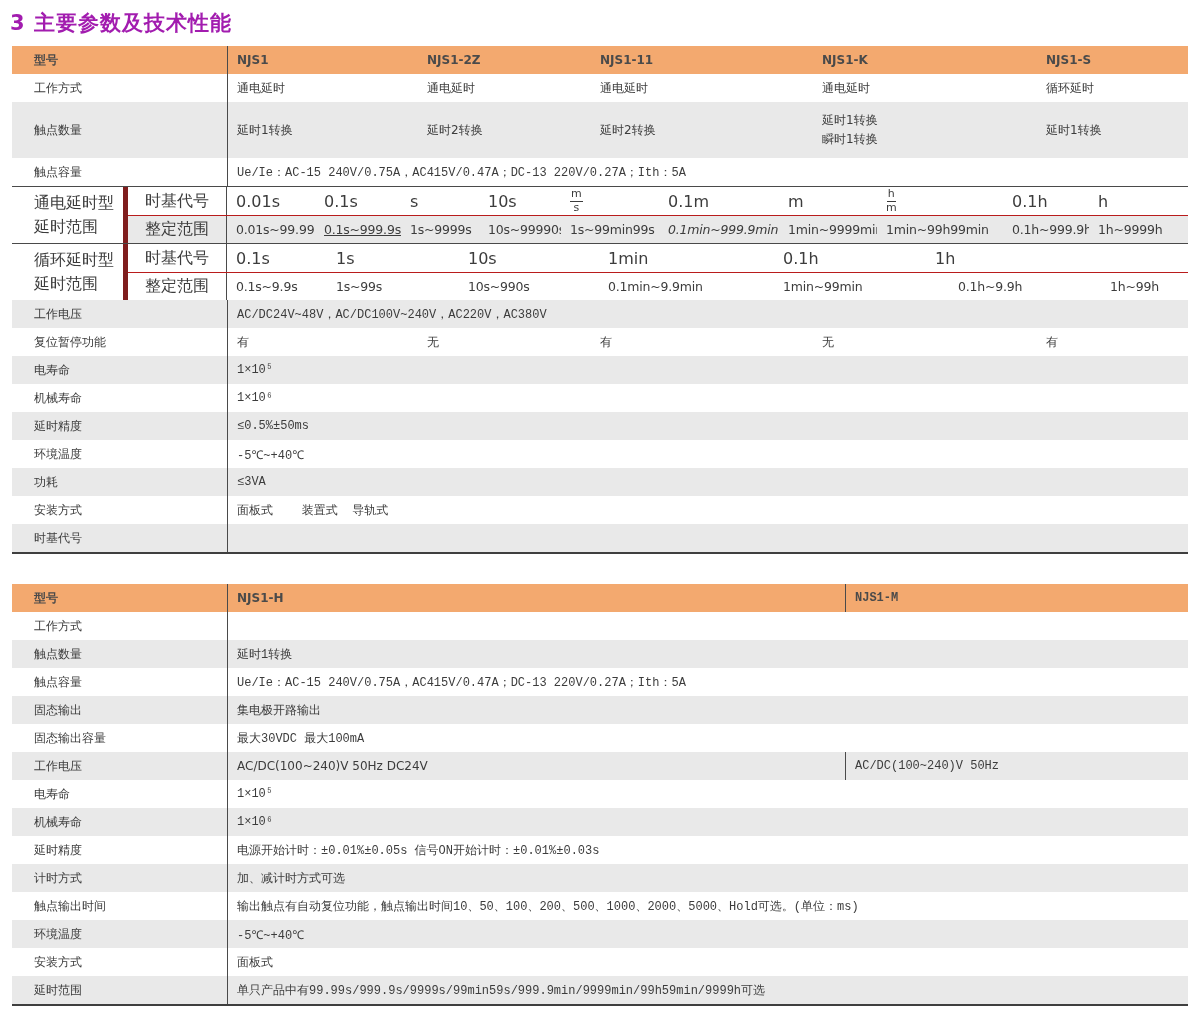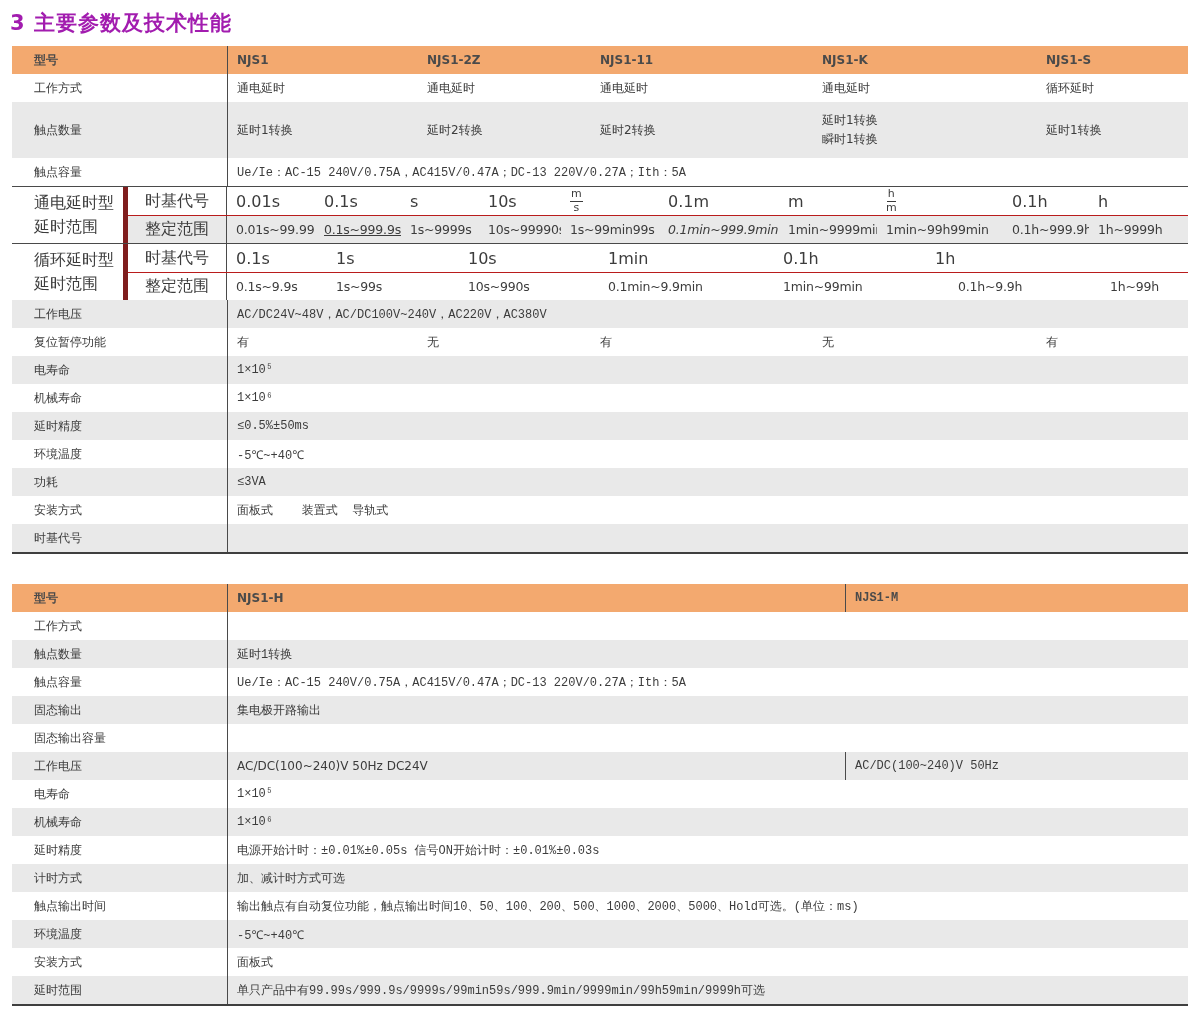--- a/index.html
+++ b/index.html
@@ -212,20 +212,21 @@
     <div class="trow white h28">
       <div class="lcell">触点容量</div>
       <div class="dcell dfull">Ue/Ie：AC-15 240V/0.75A，AC415V/0.47A；DC-13 220V/0.27A；Ith：5A</div>
     </div>
     <div class="trow gray h28">
       <div class="lcell">固态输出</div>
       <div class="dcell dfull">集电极开路输出</div>
     </div>
     <div class="trow white h28">
       <div class="lcell">固态输出容量</div>
+      <div class="dcell dfull">最大30VDC 最大100mA</div>
     </div>
     <div class="trow gray h28">
       <div class="lcell">工作电压</div>
       <div class="dcell" style="flex: 0 0 617px;">AC/DC(100~240)V 50Hz DC24V</div>
       <div class="dcell dfull divided">AC/DC(100~240)V 50Hz</div>
     </div>
     <div class="trow white h28">
       <div class="lcell">电寿命</div>
       <div class="dcell dfull">1×10⁵</div>
     </div>

